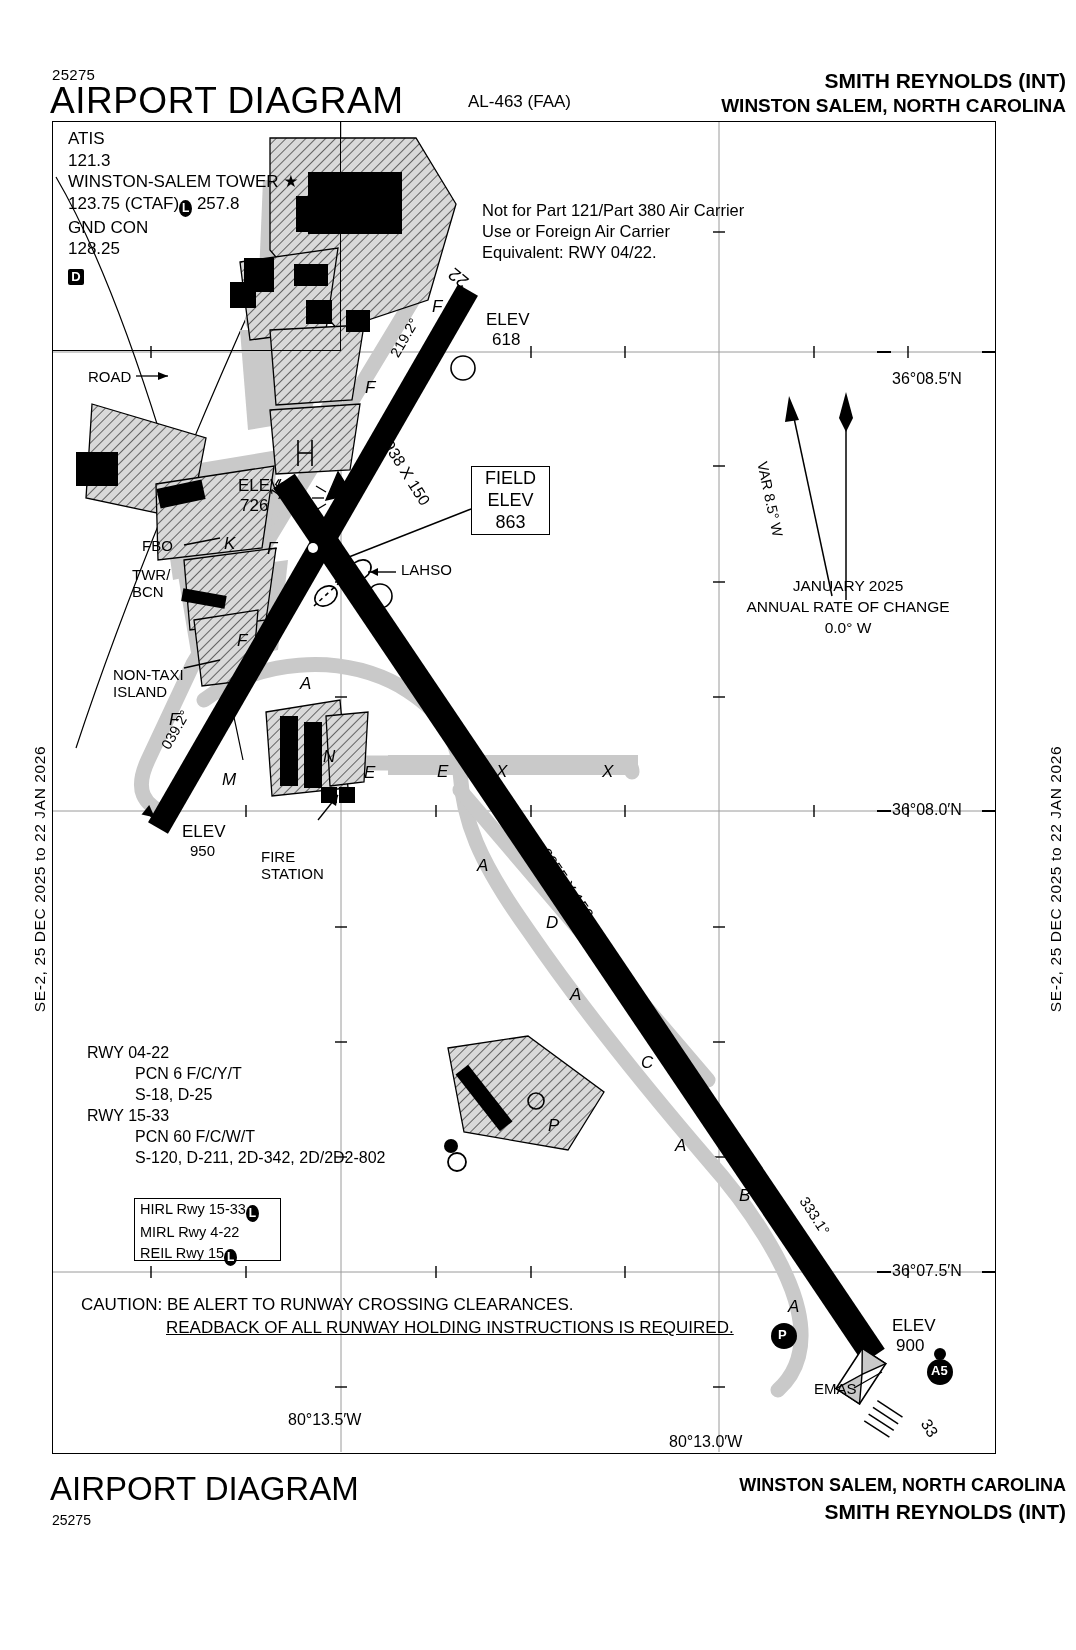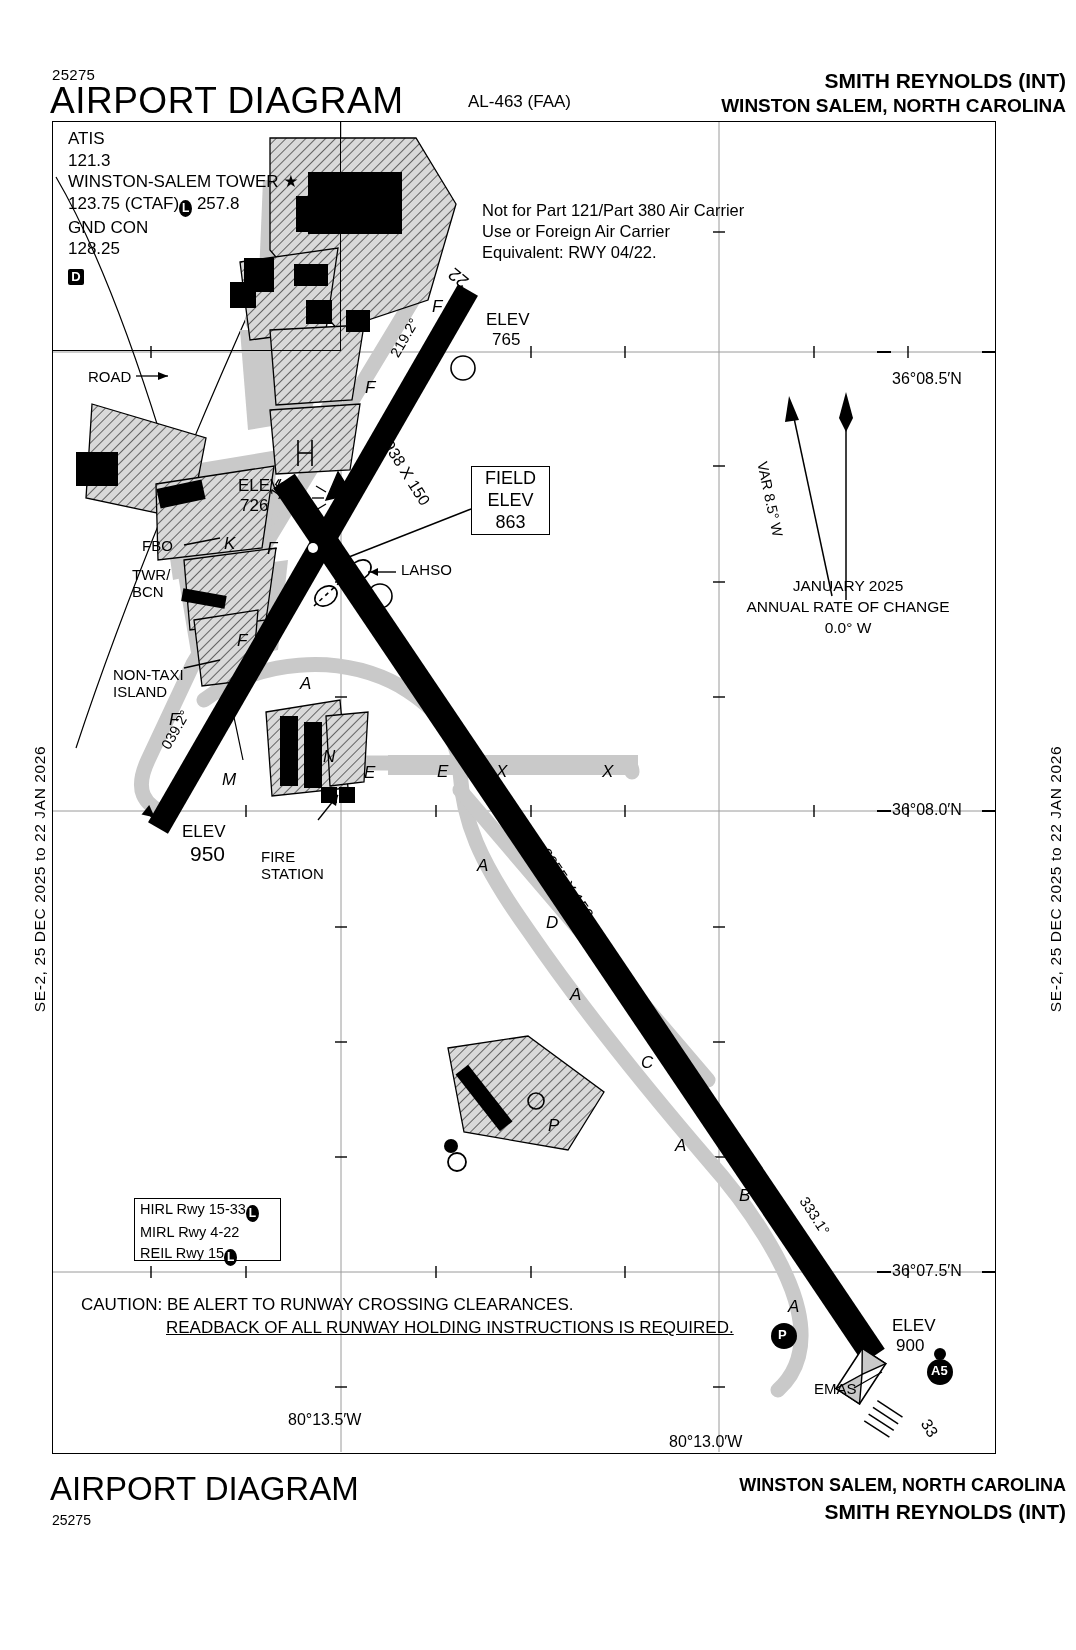--- a/index.html
+++ b/index.html
@@ -300,37 +300,45 @@
     <div>FIELD</div>
     <div>ELEV</div>
     <div>863</div>
   </div>
 
   <div class="abs var-txt nw" style="left:700px;top:577px;width:280px;">JANUARY 2025</div>
   <div class="abs var-txt nw" style="left:700px;top:598px;width:280px;">ANNUAL RATE OF CHANGE</div>
   <div class="abs var-txt nw" style="left:700px;top:619px;width:280px;">0.0° W</div>
   <div class="abs nw" style="left:762px;top:460px;font-size:14.5px;transform:rotate(78deg);transform-origin:left top;">VAR 8.5° W</div>
 
+  <div class="abs" style="left:79px;top:1042px;">
+    <div class="pav nw">RWY 04-22</div>
+    <div class="pav nw" style="padding-left:48px;">PCN 6 F/C/Y/T</div>
+    <div class="pav nw" style="padding-left:48px;">S-18, D-25</div>
+    <div class="pav nw">RWY 15-33</div>
+    <div class="pav nw" style="padding-left:48px;">PCN 60 F/C/W/T</div>
+    <div class="pav nw" style="padding-left:48px;">S-120, D-211, 2D-342, 2D/2D2-802</div>
+  </div>
 
   <div class="abs outline-box" id="lighting-box">
     <div class="nw"><span>HIRL Rwy 15-33</span><span class="badge-ell">L</span></div>
     <div class="nw">MIRL Rwy 4-22</div>
     <div class="nw"><span>REIL Rwy 15</span><span class="badge-ell">L</span></div>
   </div>
 
   <div class="abs nw" id="caution2">READBACK OF ALL RUNWAY HOLDING INSTRUCTIONS IS REQUIRED.</div>
   <div class="abs nw" id="caution1">CAUTION: BE ALERT TO RUNWAY CROSSING CLEARANCES.</div>
 
   <div class="abs nw" style="left:452px;top:292px;font-size:18px;transform:rotate(-141deg);transform-origin:left top;">22</div>
   <div class="abs nw" style="left:478px;top:310px;font-size:17px;">ELEV</div>
-  <div class="abs nw" style="left:484px;top:330px;font-size:17px;">765</div>
+  <div class="abs nw" style="left:484px;top:330px;font-size:17px;">618</div>
 
   <div class="abs nw" style="left:140px;top:826px;font-size:16px;transform:rotate(-141deg);transform-origin:left top;">◀</div>
   <div class="abs nw" style="left:174px;top:822px;font-size:17px;">ELEV</div>
-  <div class="abs nw" style="left:182px;top:842px;font-size:21px;">950</div>
+  <div class="abs nw" style="left:182px;top:842px;font-size:15px;">950</div>
 
   <div class="abs nw" style="left:230px;top:476px;font-size:17px;">ELEV</div>
   <div class="abs nw" style="left:232px;top:496px;font-size:17px;">726</div>
   <div class="abs nw" style="left:258px;top:492px;font-size:17px;transform:rotate(-57deg);transform-origin:left top;">15</div>
 
   <div class="abs nw" style="left:884px;top:1316px;font-size:17px;">ELEV</div>
   <div class="abs nw" style="left:888px;top:1336px;font-size:17px;">900</div>
   <div class="abs nw" style="left:924px;top:1416px;font-size:16px;transform:rotate(58deg);transform-origin:left top;">33</div>
 
   <div class="abs nw" style="left:382px;top:430px;font-size:16px;transform:rotate(58deg);transform-origin:left top;">3938 X 150</div>

